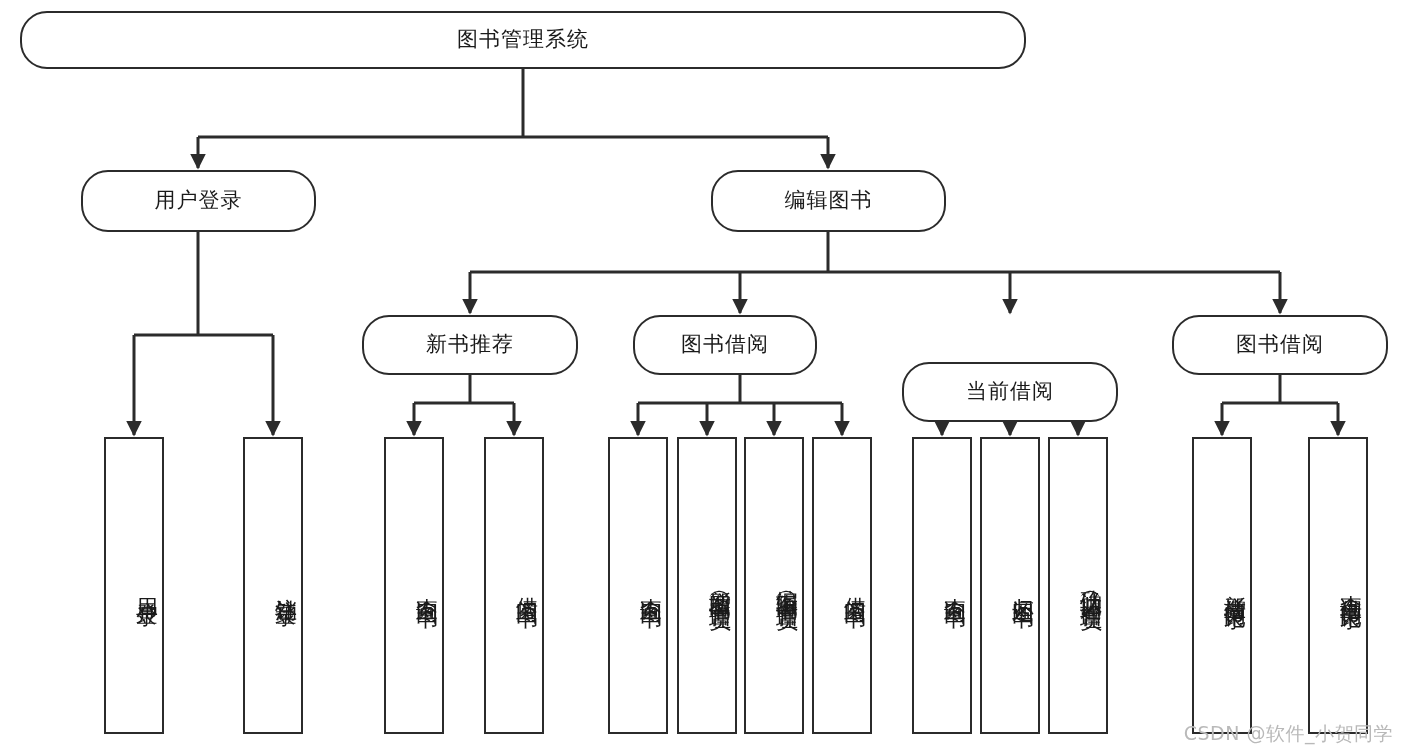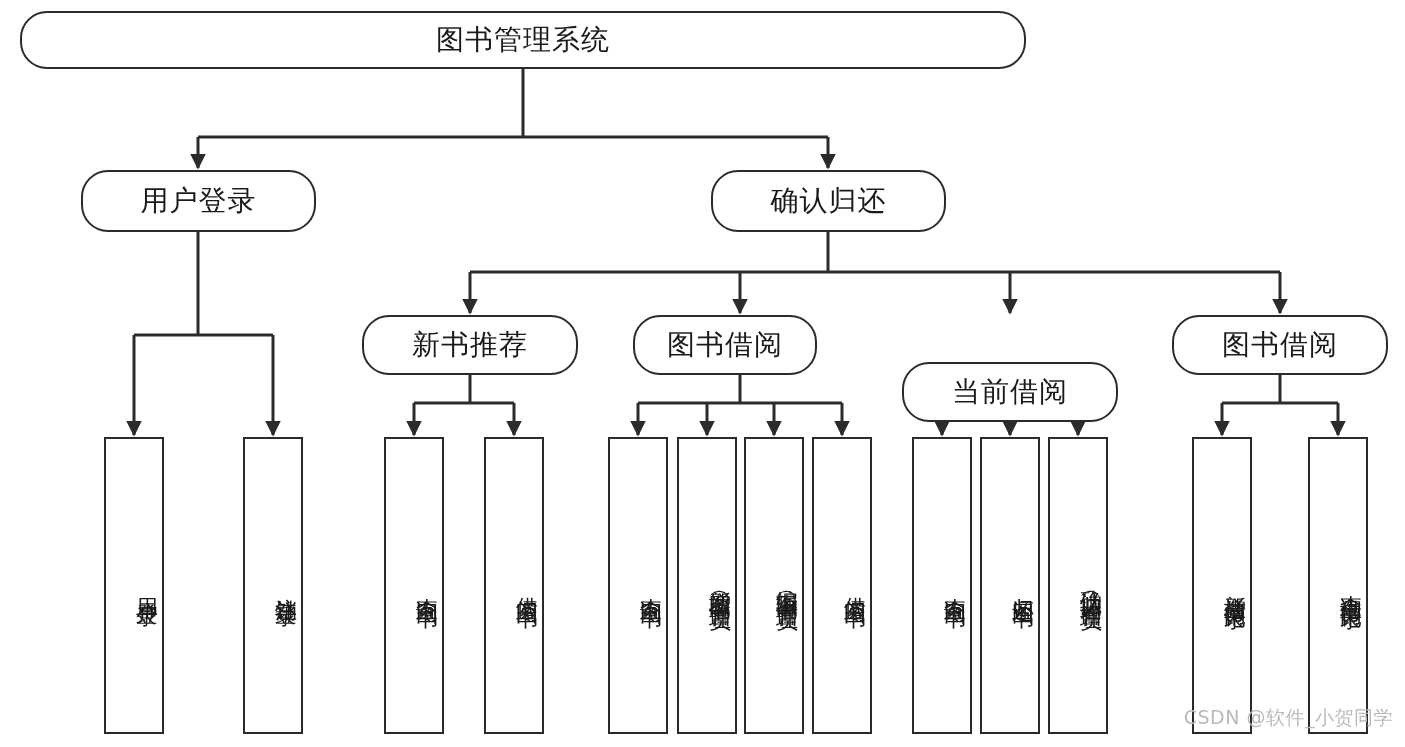--- a/index.html
+++ b/index.html
@@ -30,21 +30,21 @@
     position: absolute;
     box-sizing: border-box;
     background: #ffffff;
     border: 2px solid #2b2b2b;
     display: flex;
     align-items: center;
     justify-content: center;
     color: #1a1a1a;
   }
   .node.horiz {
-    font-size: 28px;
+    font-size: 21px;
     letter-spacing: 1px;
     line-height: 1.2;
     border-radius: 27px;
   }
   .node.vert {
     writing-mode: vertical-rl;
     text-orientation: upright;
     font-size: 22px;
     line-height: 1.32;
     letter-spacing: 3px;
@@ -54,21 +54,21 @@
   }
   .node.vert .vtext {
     writing-mode: vertical-rl;
     text-orientation: upright;
     display: block;
     text-align: center;
   }
   #watermark {
     position: absolute;
     right: 12px;
-    bottom: 16px;
+    bottom: 0;
     font-size: 19px;
     color: #b9b9b9;
     letter-spacing: 0.5px;
     white-space: nowrap;
     user-select: none;
   }
 </style>
 </head>
 <body>
 
@@ -125,21 +125,21 @@
   </svg>
 
   <div class="node horiz" style="left:20px; top:11px; width:1006px; height:58px;">
     <span>图书管理系统</span>
   </div>
 
   <div class="node horiz" style="left:81px; top:170px; width:235px; height:62px;">
     <span>用户登录</span>
   </div>
   <div class="node horiz" style="left:711px; top:170px; width:235px; height:62px;">
-    <span>确认归还</span>
+    <span>编辑图书</span>
   </div>
 
   <div class="node horiz" style="left:362px; top:315px; width:216px; height:60px;text-align:right;">
     <span>新书推荐</span>
   </div>
   <div class="node horiz" style="left:633px; top:315px; width:184px; height:60px;">
     <span>图书借阅</span>
   </div>
   <div class="node horiz" style="left:902px; top:315px; width:216px; height:60px;margin-top:47px;">
     <span>当前借阅</span>

